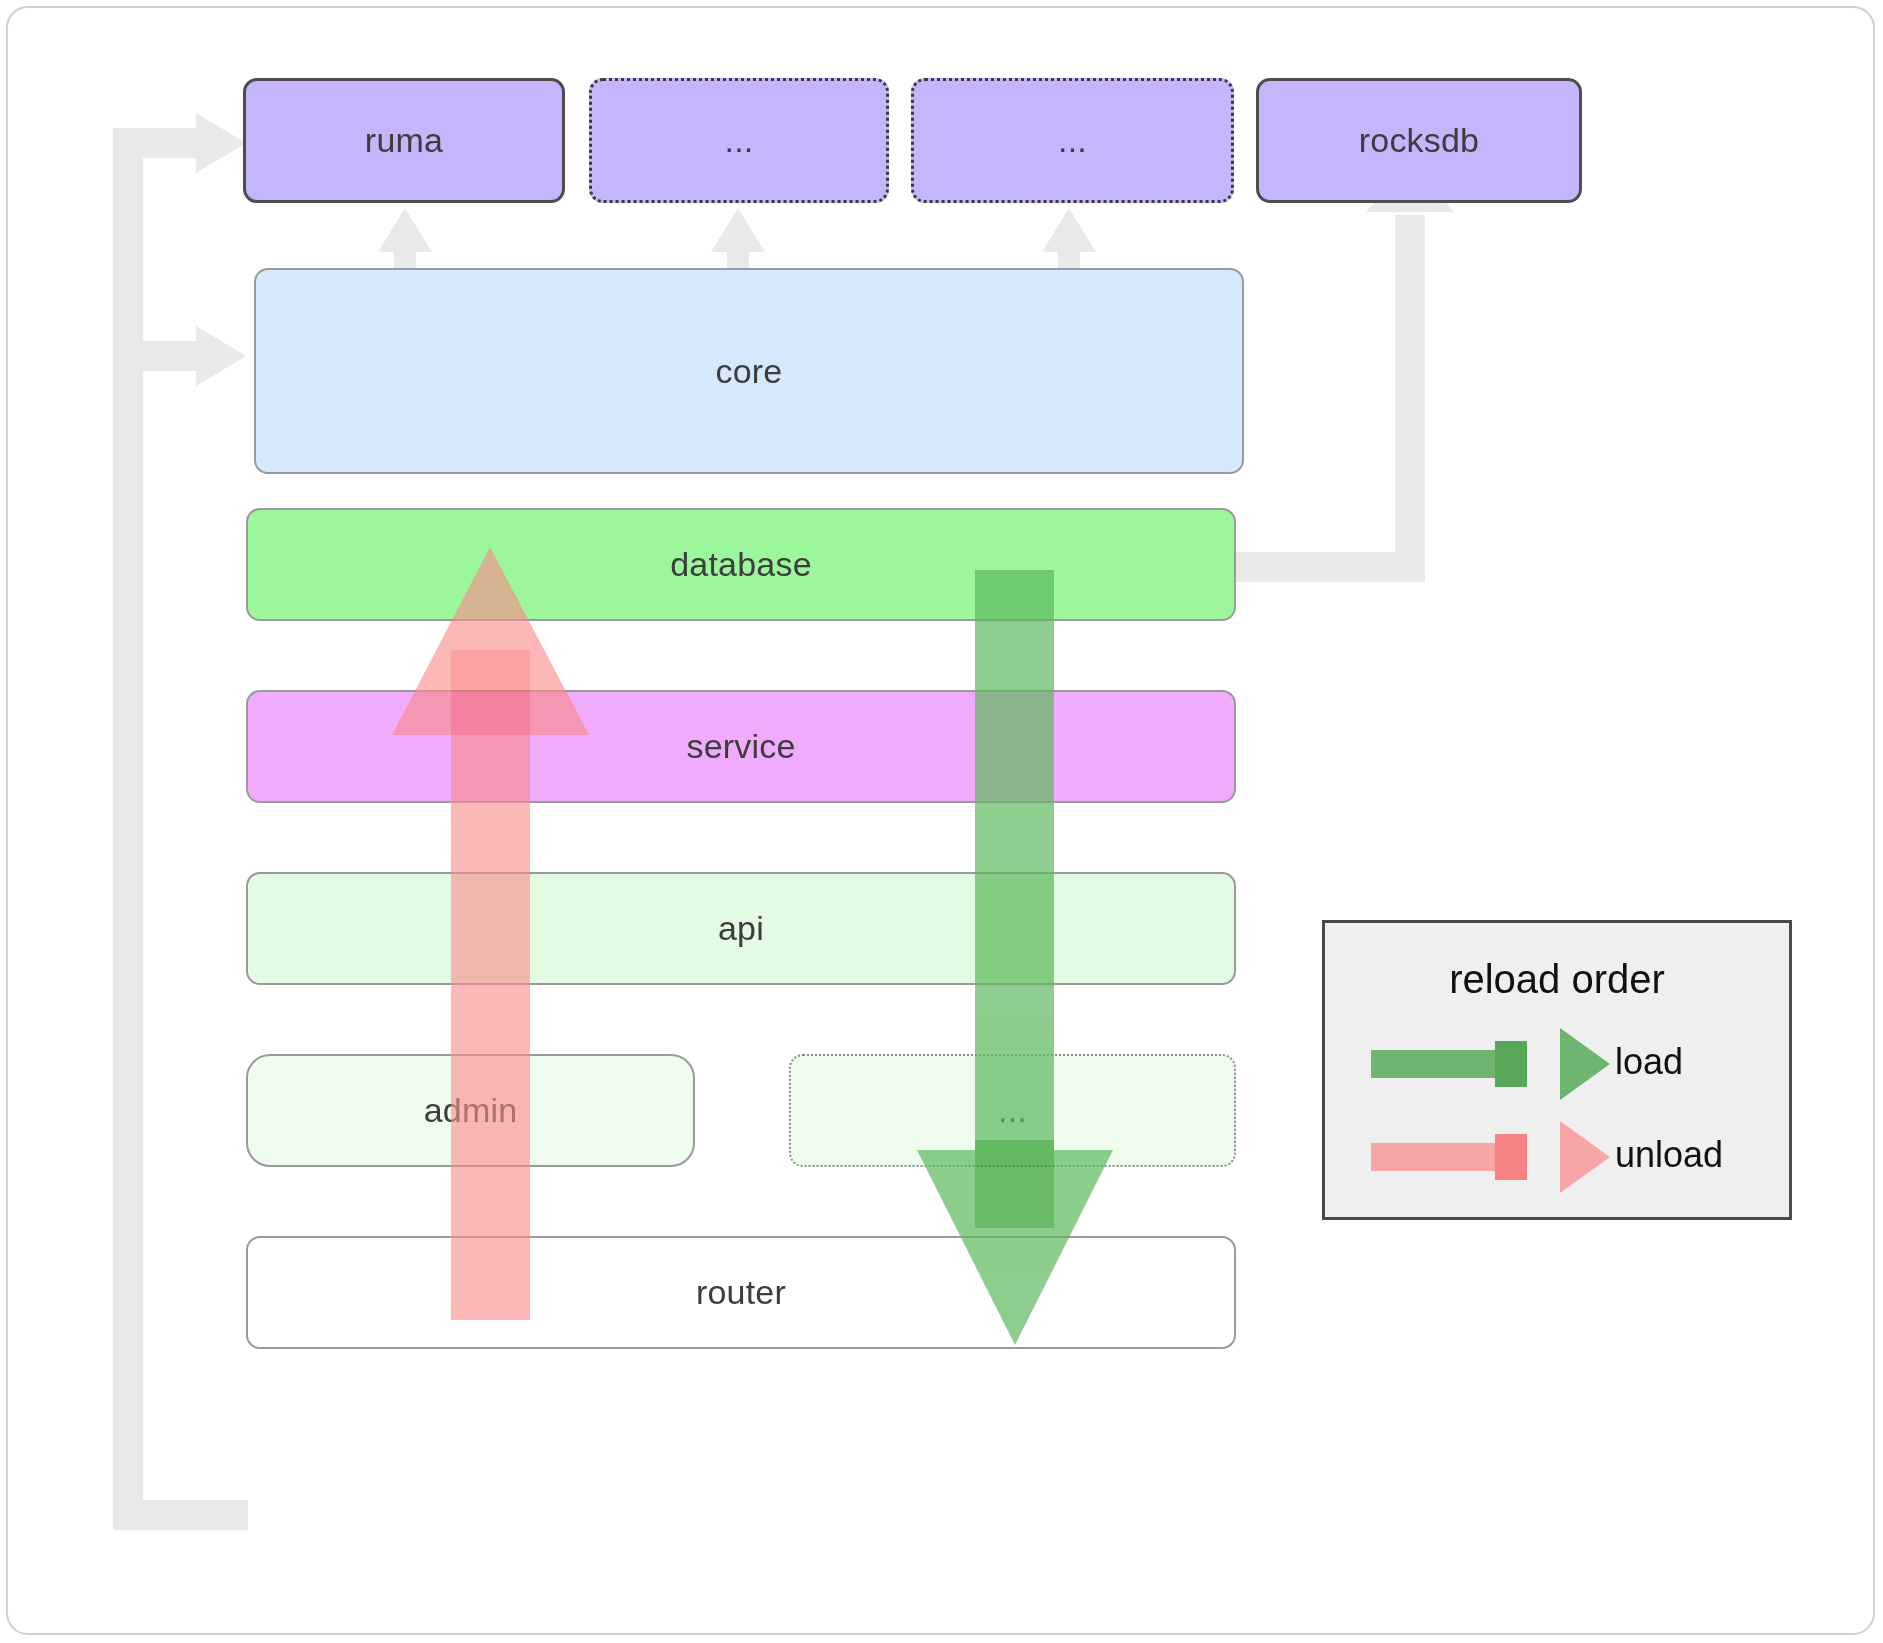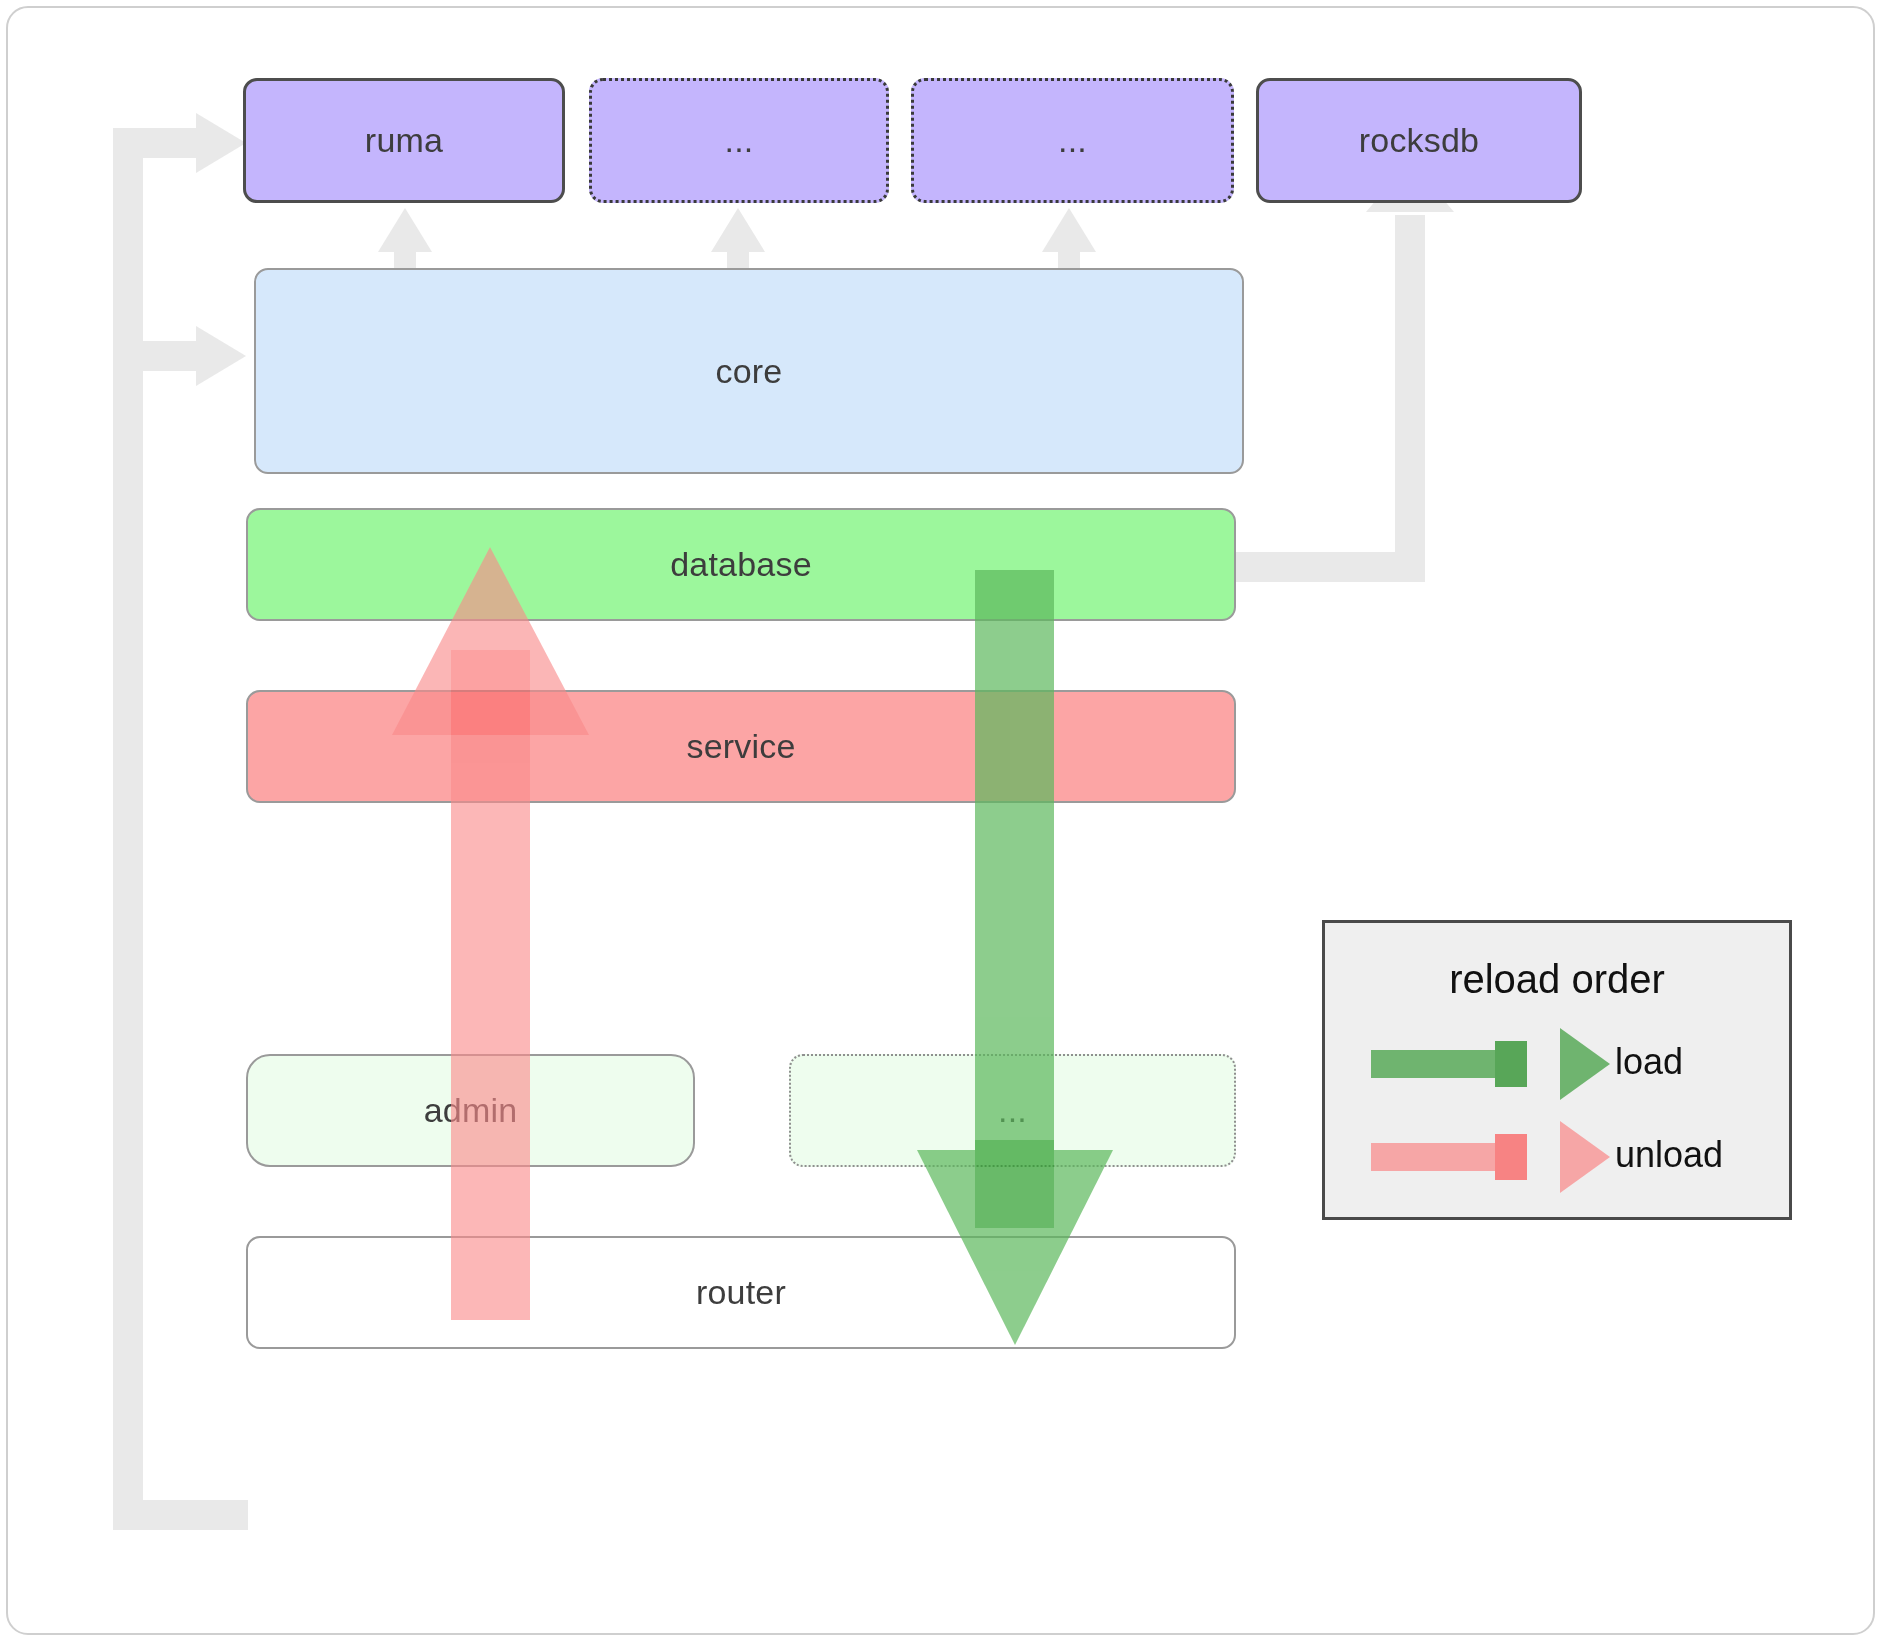--- a/index.html
+++ b/index.html
@@ -46,21 +46,21 @@
   
   .core {
     background: #d6e8fb;
     border: 2px solid #9a9a9a;
     border-radius: 14px;
   }
 
   
   .lyr { border: 2px solid #9a9a9a; border-radius: 14px; }
   .lyr-database { background: #9cf79c; }
-  .lyr-service  { background: #fca5a5; }
+  .lyr-service  { background: #f0abfc; }
   .lyr-api      { background: #e2fbe2; }
   .lyr-admin    { background: #eefdee; border-radius: 24px; }
   .lyr-dots     { background: #eefdee; border-style: dotted; border-width: 2px; border-color: #8f8f8f; }
   .lyr-router   { background: #ffffff; }
 
   
   .conduwuit {
     background: #054d96;
     border: 3px solid #0b0b0b;
     border-radius: 16px;
@@ -166,20 +166,23 @@
   </div>
 
   <div class="node lyr lyr-database" style="left:246px; top:508px; width:990px; height:113px;justify-content:center;">
     <span>database</span>
   </div>
 
   <div class="node lyr lyr-service" style="left:246px; top:690px; width:990px; height:113px;">
     <span>service</span>
   </div>
 
+  <div class="node lyr lyr-api" style="left:246px; top:872px; width:990px; height:113px;">
+    <span>api</span>
+  </div>
 
   <div class="node lyr lyr-admin" style="left:246px; top:1054px; width:449px; height:113px;">
     <span>admin</span>
   </div>
 
   <div class="node lyr lyr-dots" style="left:789px; top:1054px; width:447px; height:113px;">
     <span>...</span>
   </div>
 
   <div class="node lyr lyr-router" style="left:246px; top:1236px; width:990px; height:113px;">

